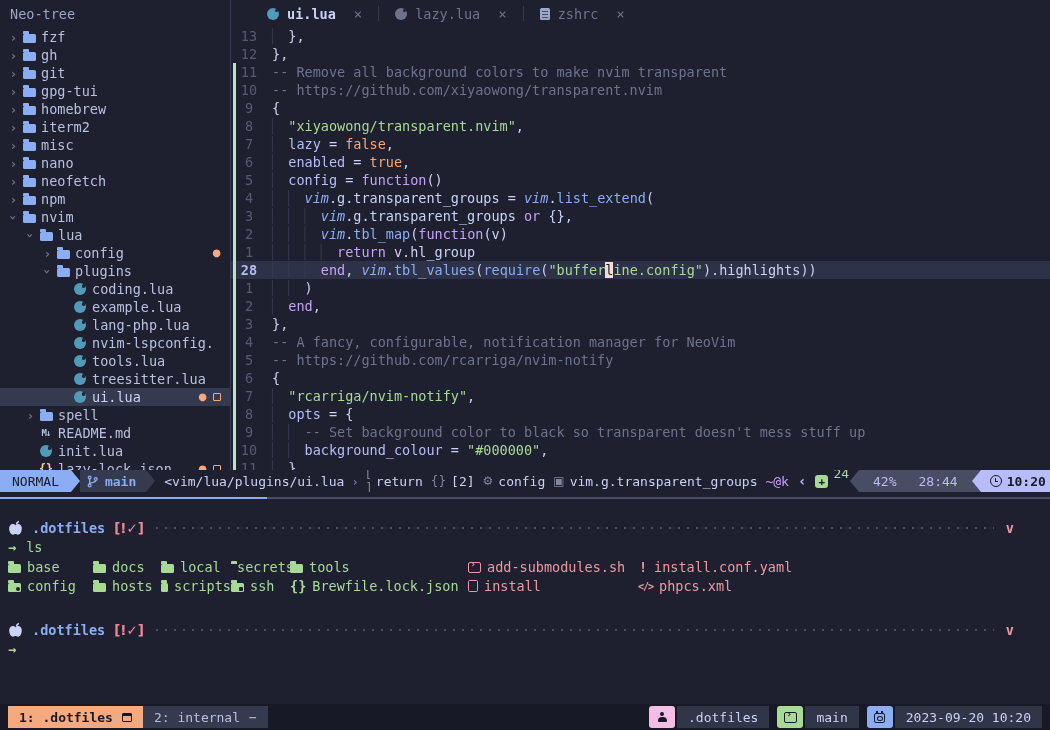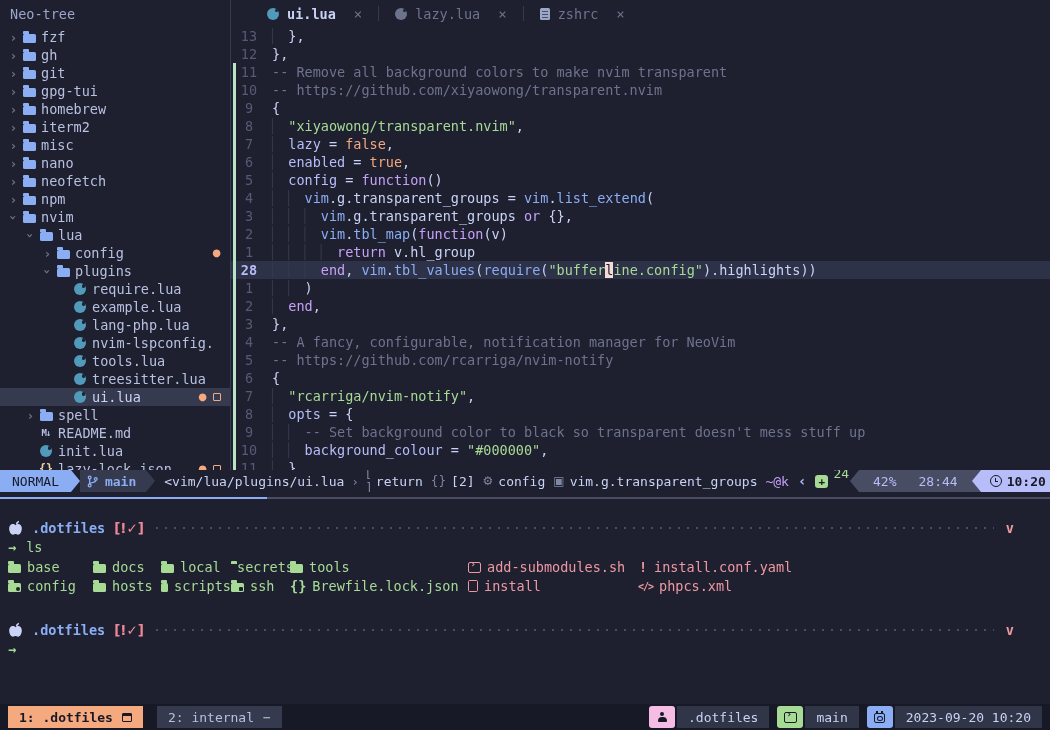--- a/index.html
+++ b/index.html
@@ -53,21 +53,21 @@
   #code{position:absolute;top:27px;left:0;right:0;height:443px;overflow:hidden}
   .crow{display:flex;height:18px;line-height:18px;font-size:13.5px;white-space:pre}
   .crow.cur{background:var(--cline)}
   .sign{width:7px;flex:none;position:relative}
   .sign.on::after{content:'';position:absolute;left:2px;top:0;bottom:0;width:3px;background:var(--gitbar)}
   .gut{width:34px;flex:none;text-align:center;padding-right:12px;color:var(--gut)}
   .crow.cur .gut{color:var(--lav);font-weight:bold}
   .codeline{white-space:pre}
   .seg-g{color:#363a4f}.seg-cm{color:var(--ov)}.seg-str{color:var(--green)}
   .seg-kw{color:var(--mauve)}.seg-b{color:var(--peach)}.seg-fld{color:var(--lav)}
-  .seg-v{color:var(--blue);}.seg-fn{color:var(--blue)}.seg-t{color:var(--txt)}
+  .seg-v{color:var(--blue);font-style:italic}.seg-fn{color:var(--blue)}.seg-t{color:var(--txt)}
   .seg-cursor{background:#f4dbd6;color:var(--bg)}
 
   
   #statusline{position:absolute;top:470px;left:0;width:1050px;height:22px;background:var(--bg);
       display:flex;align-items:center;font-size:13px;overflow:hidden}
   .tri{width:0;height:0;border-top:11px solid transparent;border-bottom:11px solid transparent;flex:none}
   .tri.r{border-left:9px solid var(--c)}
   .tri.l{border-right:9px solid var(--c)}
   .seg-mode{background:var(--blue);color:var(--bg2);font-weight:normal;height:100%;display:flex;align-items:center;padding:0 12px}
   .seg-branch{background:var(--sel);color:var(--blue);height:100%;display:flex;align-items:center;gap:6px;padding:0 10px 0 6px;font-weight:bold}
@@ -120,21 +120,21 @@
   .i-fileo{width:10px;height:12px;border:1.5px solid currentColor;border-radius:1.5px;flex:none}
   .i-bang{font-weight:bold;width:10px;text-align:center}
   .i-xml{font-size:10px;font-weight:bold;letter-spacing:-1px}
   .i-brc{font-weight:bold}
 
   
   #tmuxbar{position:absolute;top:704px;left:0;width:1050px;height:26px;background:var(--bg2);
       display:flex;align-items:center;padding:0 8px;font-size:13px}
   .twin{height:22px;display:flex;align-items:center;gap:9px;padding:0 11px;white-space:pre}
   .twin.act{background:var(--peach);color:var(--bg2);font-weight:bold}
-  .twin.inact{background:var(--sel);color:var(--sub);margin-left:14px}
+  .twin.inact{background:var(--sel);color:var(--sub);margin-left:0}
   .i-win{width:10px;height:9px;border:1.5px solid var(--bg2);border-radius:1px;position:relative}
   .i-win::before{content:'';position:absolute;top:.5px;left:0;right:0;height:1.5px;background:var(--bg2)}
   .badge{width:26px;height:22px;border-radius:3px;display:flex;align-items:center;justify-content:center;flex:none}
   .b-pink{background:#f5bde6}.b-green{background:var(--green)}.b-blue{background:var(--blue)}
   .blabel{background:#313548;color:var(--txt);height:22px;display:flex;align-items:center;padding:0 11px;margin:0 8px 0 2px;white-space:pre}
   .blabel.last{margin-right:0}
   .i-person{width:11px;height:11px;position:relative}
   .i-person::before{content:'';position:absolute;left:3.5px;top:0;width:4px;height:4px;border-radius:50%;background:var(--bg2)}
   .i-person::after{content:'';position:absolute;left:1px;top:5px;width:9px;height:5.5px;border-radius:4px 4px 1px 1px;background:var(--bg2)}
   .i-termsq{width:13px;height:11px;border:1.5px solid var(--bg2);border-radius:2px;position:relative}
@@ -266,21 +266,21 @@
               <span class="i-folder"></span>
             </span>
             <span class="nt-label">plugins</span>
           </div>
           <div class="nt-row">
             <span class="nt-ind" style="width: 57px;"></span>
             <span class="i-chev"></span>
             <span class="nt-icn">
               <span class="i-lua"></span>
             </span>
-            <span class="nt-label">require.lua</span>
+            <span class="nt-label">coding.lua</span>
           </div>
           <div class="nt-row">
             <span class="nt-ind" style="width: 57px;"></span>
             <span class="i-chev"></span>
             <span class="nt-icn">
               <span class="i-lua"></span>
             </span>
             <span class="nt-label">example.lua</span>
           </div>
           <div class="nt-row">

